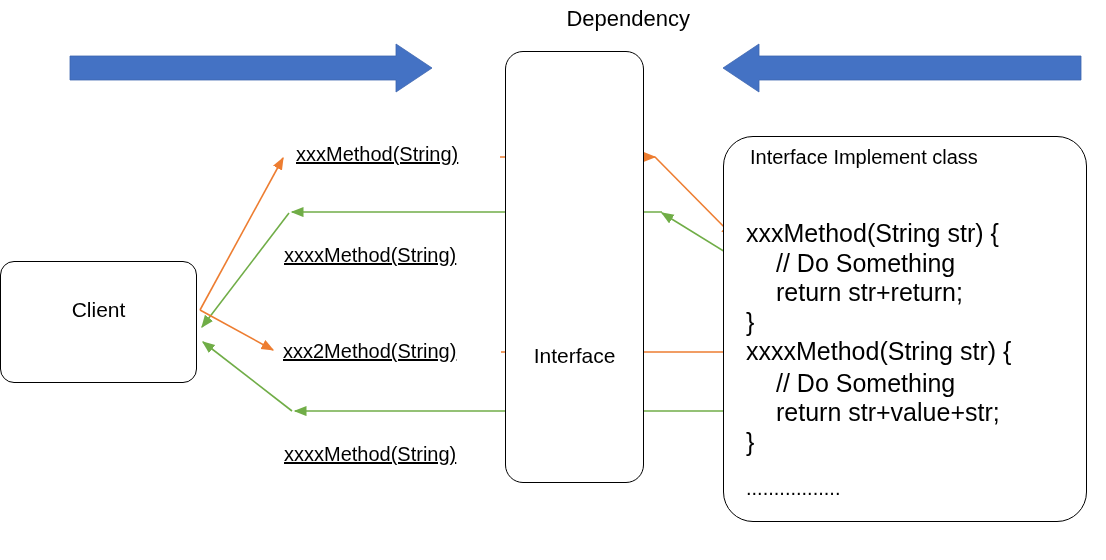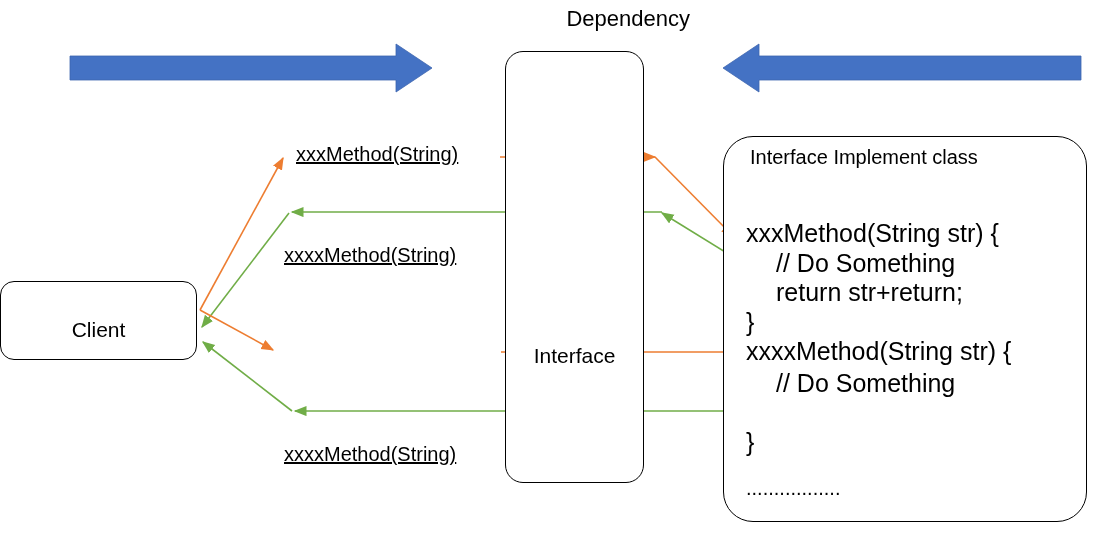--- a/index.html
+++ b/index.html
@@ -53,22 +53,21 @@
     position: absolute;
     white-space: pre;
     font-family: "Liberation Sans", sans-serif;
     color: #000000;
     line-height: 1.0;
   }
   #client-box {
     left: 0px;
     top: 261px;
     width: 197px;
-    height: 79px;
-    margin-top: 20px;
+    height: 122px;
   }
   #client-label {
     top: 36px;
     font-size: 21px;
   }
   #interface-box {
     left: 505px;
     top: 51px;
     width: 139px;
     height: 432px;
@@ -166,20 +165,22 @@
 
   <div class="node rrect-lg" id="impl-box"></div>
 
   <div class="txt impl-line" id="impl-title">Interface Implement class</div>
   <div class="txt impl-line" id="impl-b1">xxxMethod(String str) {</div>
   <div class="txt impl-line" id="impl-b2">// Do Something</div>
   <div class="txt impl-line" id="impl-b3">return str+return;</div>
   <div class="txt impl-line" id="impl-b4">}</div>
   <div class="txt impl-line" id="impl-b5">xxxxMethod(String str) {</div>
   <div class="txt impl-line" id="impl-b6">// Do Something</div>
+  <div class="txt impl-line" id="impl-b7">return str+value+str;</div>
   <div class="txt impl-line" id="impl-b8">}</div>
   <div class="txt" id="impl-dots">.................</div>
 
   <div class="txt method-label" id="m1">xxxMethod(String)</div>
   <div class="txt method-label" id="m2">xxxxMethod(String)</div>
+  <div class="txt method-label" id="m3">xxx2Method(String)</div>
   <div class="txt method-label" id="m4">xxxxMethod(String)</div>
 
 </div>
 
 </body></html>

